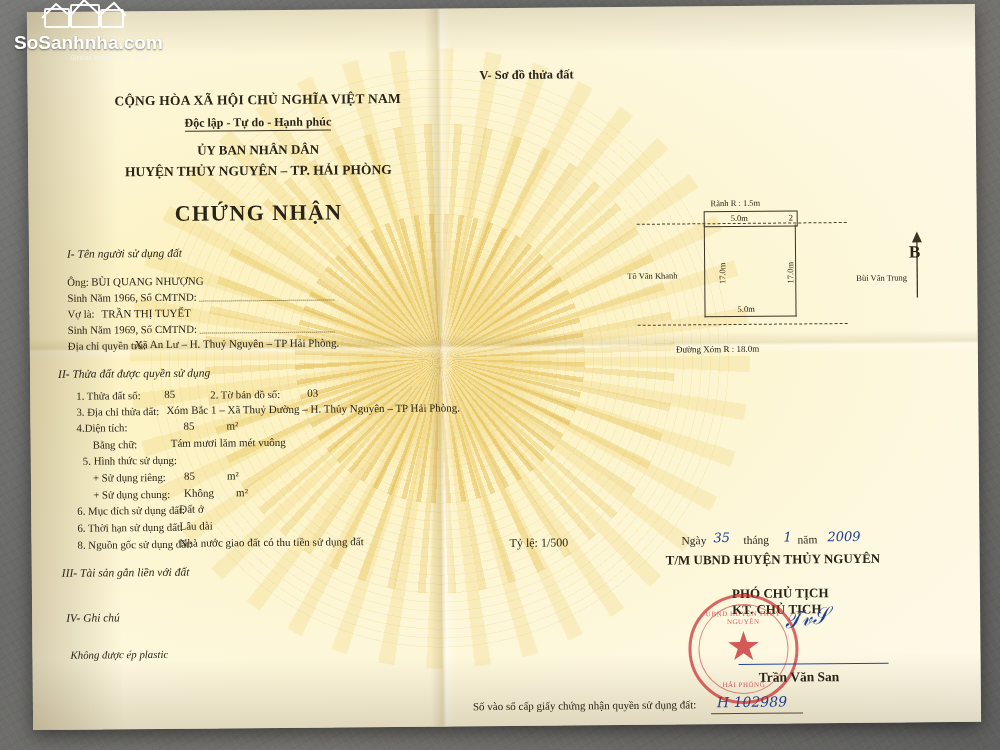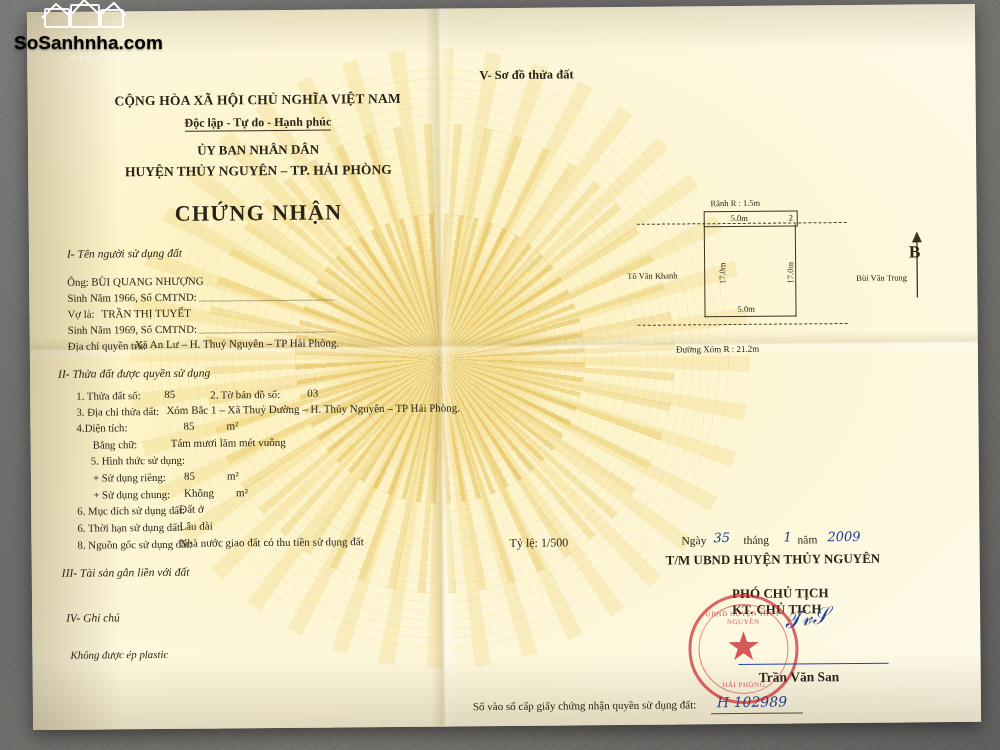--- a/index.html
+++ b/index.html
@@ -228,21 +228,21 @@
     position: absolute;
     border: 2px solid #ffffff;
     opacity: .92;
   }
   .logo-text {
     position: absolute;
     left: 6px; top: 26px;
     font-family: "Liberation Sans", sans-serif;
     font-size: 19px;
     font-weight: bold;
-    color: #000000;
+    color: #ffffff;
     text-shadow: 0 1px 2px rgba(0,0,0,.5);
   }
   .logo-sub {
     position: absolute;
     left: 62px; top: 47px;
     font-family: "Liberation Sans", sans-serif;
     font-size: 8px;
     color: #f2f2f2;
     letter-spacing: .3px;
   }
@@ -303,21 +303,21 @@
       <div class="t lbl" style="left:46px; top:394px;">3. Địa chỉ thửa đất:</div>
       <div class="t val" style="left:136px; top:393px;">Xóm Bắc 1 – Xã Thuỷ Đường –  H. Thủy Nguyên – TP Hải Phòng.</div>
 
       <div class="t lbl" style="left:46px; top:410px;">4.Diện tích:</div>
       <div class="t val" style="left:153px; top:409px;">85</div>
       <div class="t val" style="left:196px; top:409px;">m²</div>
 
       <div class="t lbl" style="left:62px; top:427px;">Bằng chữ:</div>
       <div class="t val" style="left:140px; top:426px;">Tám mươi lăm mét vuông</div>
 
-      <div class="t lbl" style="left:54px; top:443px;padding-left:6px;">5. Hình thức sử dụng:</div>
+      <div class="t lbl" style="left:46px; top:443px;padding-left:6px;">5. Hình thức sử dụng:</div>
 
       <div class="t lbl" style="left:62px; top:460px;">+ Sử dụng riêng:</div>
       <div class="t val" style="left:153px; top:459px;">85</div>
       <div class="t val" style="left:196px; top:459px;">m²</div>
 
       <div class="t lbl" style="left:62px; top:477px;">+ Sử dụng chung:</div>
       <div class="t val" style="left:153px; top:476px;">Không</div>
       <div class="t val" style="left:205px; top:476px;">m²</div>
 
       <div class="t lbl" style="left:46px; top:493px;">6. Mục đích sử dụng đất:</div>
@@ -364,21 +364,21 @@
         <div class="mvert" style="left:258px; top:228px;">17.0m</div>
         <div class="mvert" style="left:326px; top:228px;">17.0m</div>
 
         <div class="msmall" style="left:168px; top:214px;">Tô Văn Khanh</div>
         <div class="msmall" style="left:349px; top:218px;margin-left:48px;">Bùi Văn Trung</div>
 
         <div class="msmall" style="left:278px; top:248px;">5.0m</div>
 
         <div style="position:absolute; left:178px; top:268px; width:210px; height:0; border-top:1px dashed #4a3f2a;"></div>
 
-        <div class="msmall" style="left:216px; top:288px; font-size:9px;">Đường Xóm R : 21.2m</div>
+        <div class="msmall" style="left:216px; top:288px; font-size:9px;">Đường Xóm R : 18.0m</div>
       </div>
 
       <div class="t" style="left:650px; top:528px; font-size:11.5px;">Ngày</div>
       <div class="t hw" style="left:682px; top:524px; font-size:13px;">35</div>
       <div class="t" style="left:712px; top:528px; font-size:11.5px;text-align:center;">tháng</div>
       <div class="t hw" style="left:752px; top:524px; font-size:13px;">1</div>
       <div class="t" style="left:766px; top:528px; font-size:11.5px;">năm</div>
       <div class="t hw" style="left:796px; top:524px; font-size:13px;">2009</div>
 
       <div class="t" style="left:634px; top:546px; font-size:13px; font-weight:bold;">T/M UBND HUYỆN THỦY NGUYÊN</div>

